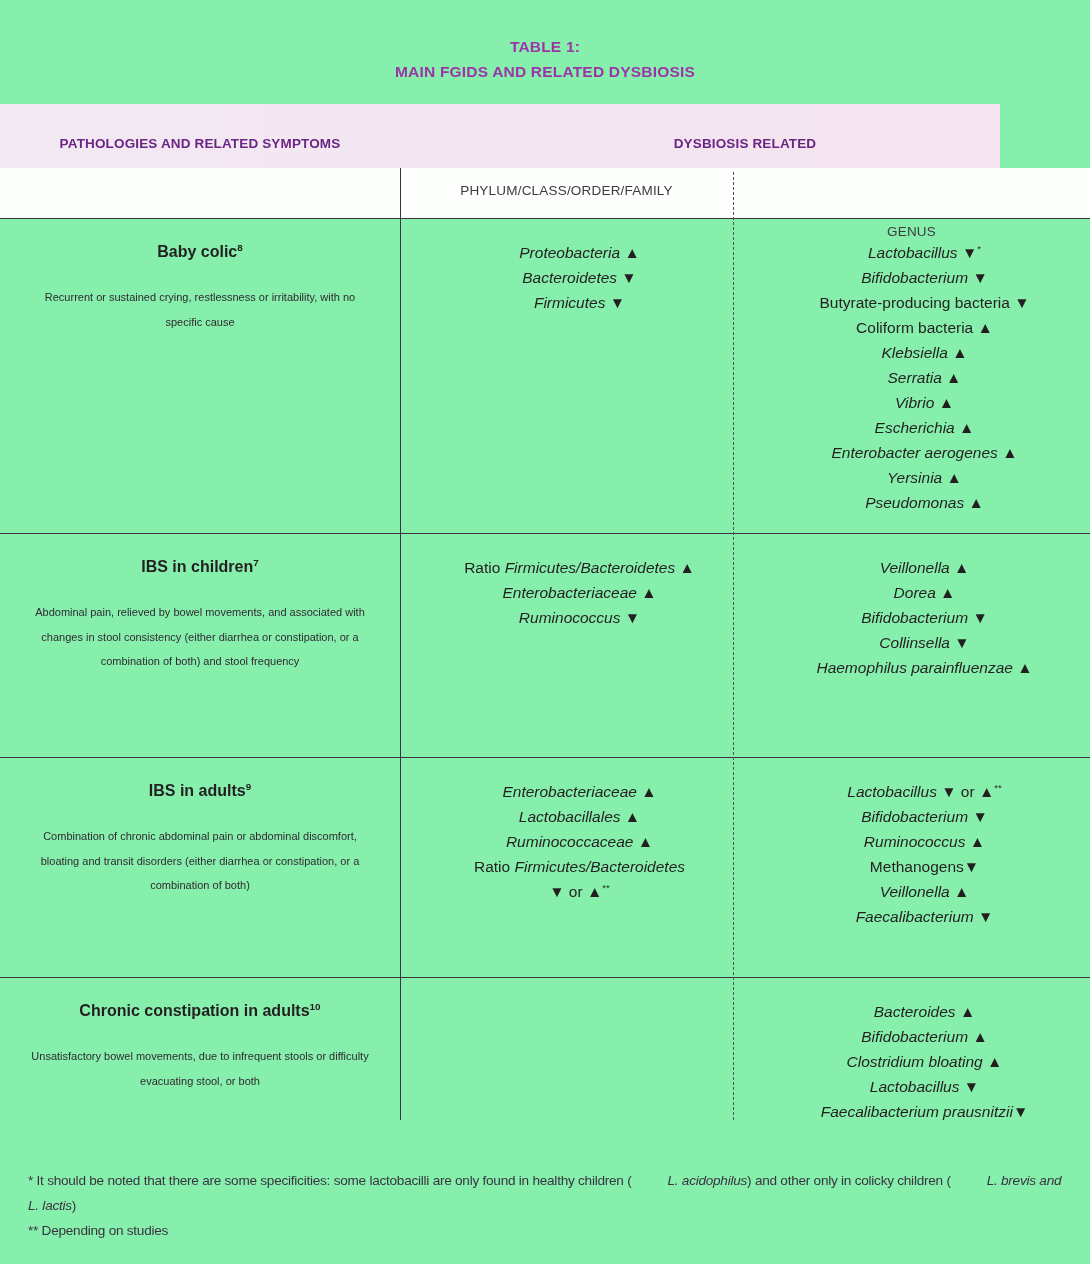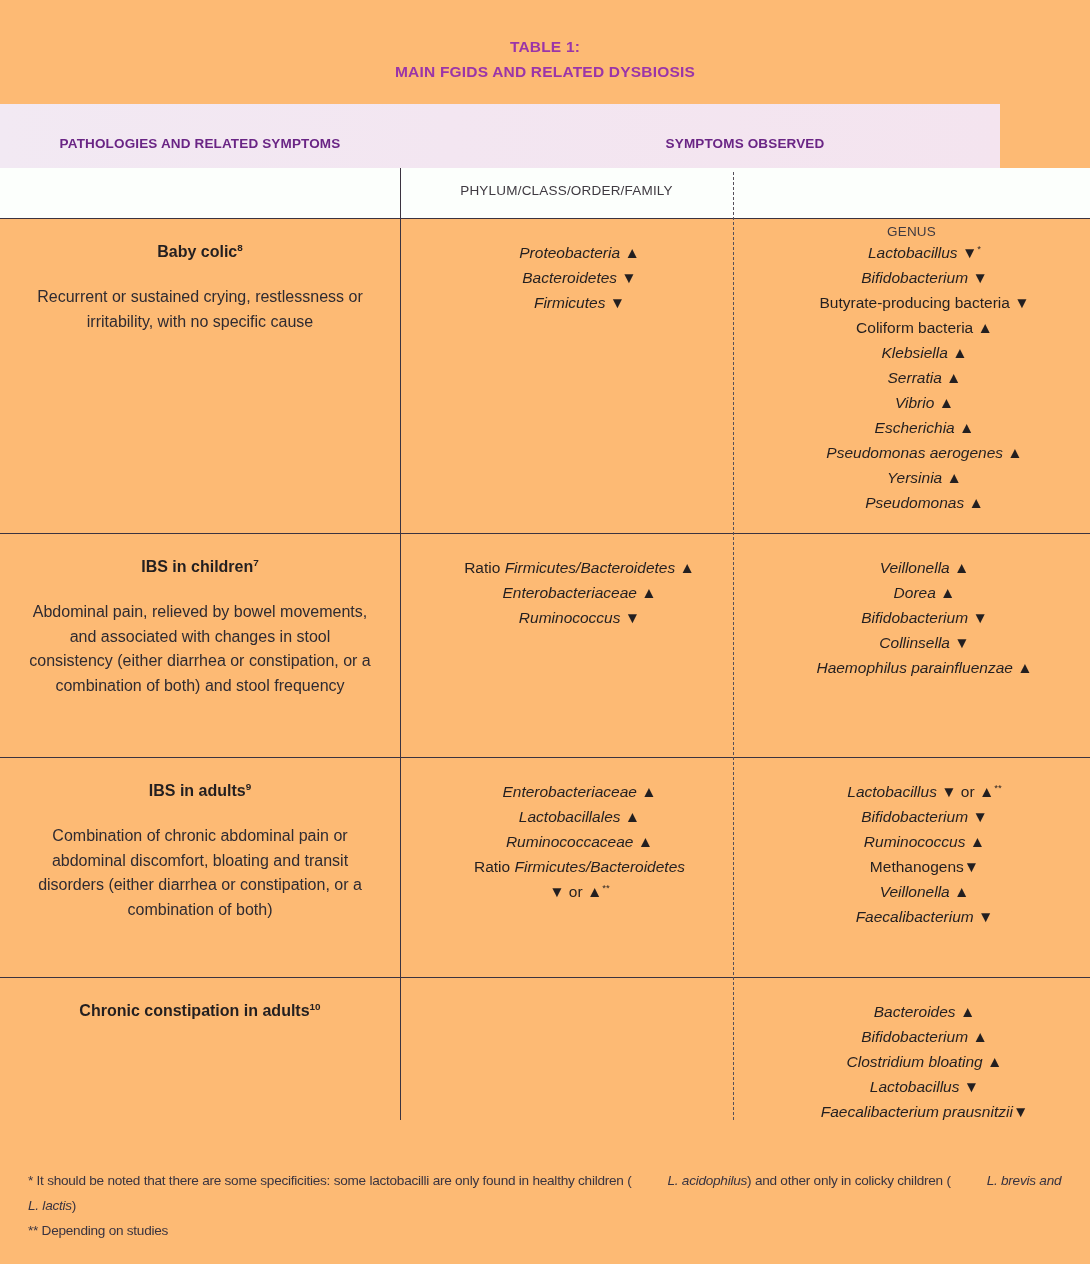--- a/index.html
+++ b/index.html
@@ -12,21 +12,21 @@
     background: #f1eaf2;
     font-family: "Liberation Sans", sans-serif;
     color: #231f20;
     overflow: hidden;
   }
 
   .page {
     position: relative;
     width: 1090px;
     height: 1264px;
-    background: #fdba74;
+    background: #86efac;
   }
 
   
   .table-title {
     position: absolute;
     top: 34px;
     left: 0;
     width: 1090px;
     text-align: center;
     color: #9b35a8;
@@ -105,21 +105,21 @@
   .cell-genus { width: 357px; }
 
   .path-title {
     font-weight: bold;
     font-size: 16px;
     color: #231f20;
     margin-top: 8px;
     line-height: 22px;
   }
   .path-desc {
-    font-size: 16px;
+    font-size: 11px;
     color: #2f2b31;
     line-height: 24.5px;
     margin-top: 22px;
   }
   .taxa {
     font-size: 15.5px;
     line-height: 25px;
     color: #231f20;
     margin-top: 7px;
     padding-left: 40px;
@@ -167,21 +167,21 @@
 
 <div class="page">
 
   <div class="table-title">
     <span>TABLE 1:</span>
     <span class="line2">MAIN FGIDS AND RELATED DYSBIOSIS</span>
   </div>
 
   <div class="group-header-band">
     <div class="gh gh-left">PATHOLOGIES AND RELATED SYMPTOMS</div>
-    <div class="gh gh-right">SYMPTOMS OBSERVED</div>
+    <div class="gh gh-right">DYSBIOSIS RELATED</div>
   </div>
 
   <div class="sub-header-band">
     <div class="sh sh-phylum">PHYLUM/CLASS/ORDER/FAMILY</div>
     <div class="sh sh-genus">GENUS</div>
   </div>
 
   <div class="table-body" id="table-body">
       <div class="row first" style="min-height: 300px;">
         <div class="cell cell-path">
@@ -195,21 +195,21 @@
         </div>
         <div class="cell cell-genus taxa">
           <div><span class="it">Lactobacillus</span><span class="arrow"> ▼</span><sup>*</sup></div>
           <div><span class="it">Bifidobacterium</span><span class="arrow"> ▼</span></div>
           <div><span class="">Butyrate-producing bacteria</span><span class="arrow"> ▼</span></div>
           <div><span class="">Coliform bacteria</span><span class="arrow"> ▲</span></div>
           <div><span class="it">Klebsiella</span><span class="arrow"> ▲</span></div>
           <div><span class="it">Serratia</span><span class="arrow"> ▲</span></div>
           <div><span class="it">Vibrio</span><span class="arrow"> ▲</span></div>
           <div><span class="it">Escherichia</span><span class="arrow"> ▲</span></div>
-          <div><span class="it">Pseudomonas aerogenes</span><span class="arrow"> ▲</span></div>
+          <div><span class="it">Enterobacter aerogenes</span><span class="arrow"> ▲</span></div>
           <div><span class="it">Yersinia</span><span class="arrow"> ▲</span></div>
           <div><span class="it">Pseudomonas</span><span class="arrow"> ▲</span></div>
         </div>
       </div>
       <div class="row" style="min-height: 224px;">
         <div class="cell cell-path">
           <div class="path-title">IBS in children<sup>7</sup></div>
           <div class="path-desc">Abdominal pain, relieved by bowel movements, and associated with changes in stool consistency (either diarrhea or constipation, or a combination of both) and stool frequency</div>
         </div>
         <div class="cell cell-phylum taxa">
@@ -241,20 +241,21 @@
           <div><span class="it">Bifidobacterium</span><span class="arrow"> ▼</span></div>
           <div><span class="it">Ruminococcus</span><span class="arrow"> ▲</span></div>
           <div><span class="">Methanogens</span><span class="arrow">▼</span></div>
           <div><span class="it">Veillonella</span><span class="arrow"> ▲</span></div>
           <div><span class="it">Faecalibacterium</span><span class="arrow"> ▼</span></div>
         </div>
       </div>
       <div class="row" style="min-height: 180px;">
         <div class="cell cell-path">
           <div class="path-title">Chronic constipation in adults<sup>10</sup></div>
+          <div class="path-desc">Unsatisfactory bowel movements, due to infrequent stools or difficulty evacuating stool, or both</div>
         </div>
         <div class="cell cell-phylum taxa"></div>
         <div class="cell cell-genus taxa">
           <div><span class="it">Bacteroides</span><span class="arrow"> ▲</span></div>
           <div><span class="it">Bifidobacterium</span><span class="arrow"> ▲</span></div>
           <div><span class="it">Clostridium bloating</span><span class="arrow"> ▲</span></div>
           <div><span class="it">Lactobacillus</span><span class="arrow"> ▼</span></div>
           <div><span class="it">Faecalibacterium prausnitzii</span><span class="arrow">▼</span></div>
         </div>
       </div>

